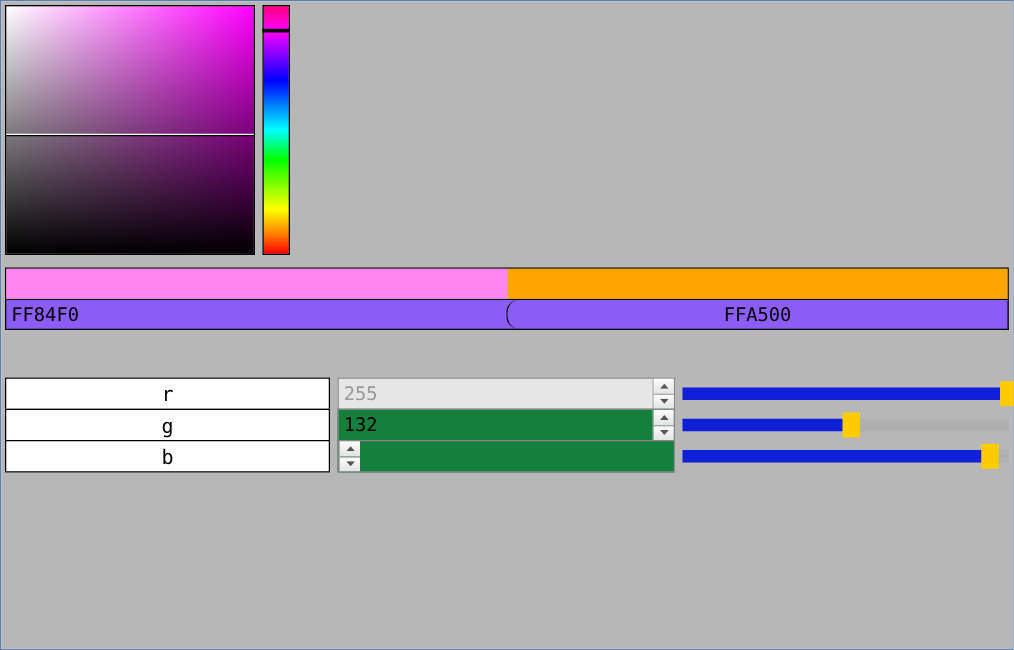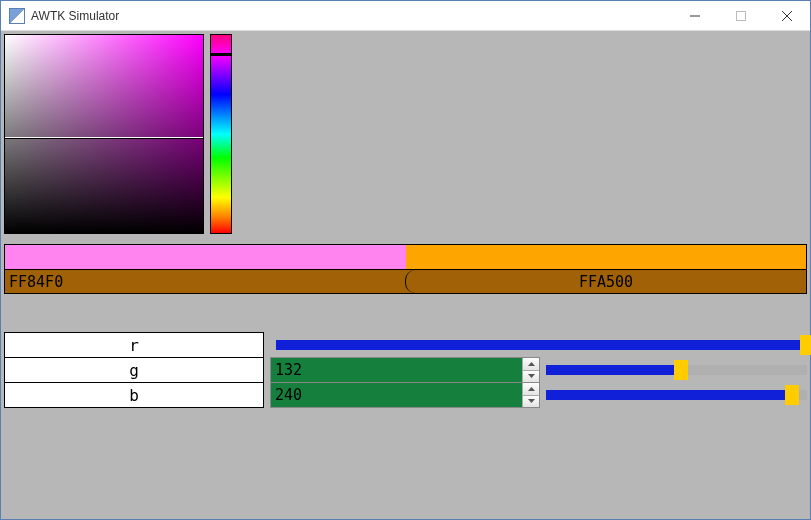--- a/index.html
+++ b/index.html
@@ -77,21 +77,21 @@
   
   .swatch-row {
     margin-top: 10px;
     display:flex; height:26px;
     border:1px solid #000;
   }
   .swatch { flex:1; }
   .hex-row {
     display:flex; height:24px;
     border:1px solid #000; border-top:0;
-    background:#a16207;
+    background:#8b5cf6;
   }
   .hex-cell {
     flex:1; display:flex; align-items:center;
     font-family: Consolas, monospace; font-size:15px;
     padding:0 4px;
   }
   .hex-cell + .hex-cell { border-left:1px solid #000; justify-content:center;border-radius:10px; }
 
   
   .rgb-block { margin-top: 38px; }
@@ -141,41 +141,20 @@
   }
   .thumb {
     position:absolute; top:50%; transform:translate(-50%,-50%);
     width:14px; height:20px; background:#ffcc00;
   }
 </style>
 </head>
 <body>
 
 <div class="window">
-  <div class="titlebar">
-    <div class="icon"></div>
-    <div class="title">AWTK Simulator</div>
-    <div class="spacer"></div>
-    <div class="winbtn">
-      <svg width="10" height="10">
-          <line x1="0" y1="5" x2="10" y2="5" stroke="#333" stroke-width="1"></line>
-        </svg>
-    </div>
-    <div class="winbtn max">
-      <svg width="10" height="10">
-          <rect x="0.5" y="0.5" width="9" height="9" fill="none" stroke="#bbb" stroke-width="1"></rect>
-        </svg>
-    </div>
-    <div class="winbtn close">
-      <svg width="10" height="10">
-          <line x1="0" y1="0" x2="10" y2="10" stroke="#333" stroke-width="1"></line>
-          <line x1="10" y1="0" x2="0" y2="10" stroke="#333" stroke-width="1"></line>
-        </svg>
-    </div>
-  </div>
 
   <div class="client">
     <div class="picker-row">
       <div class="sv-panel">
         <div class="cursor-h"></div>
       </div>
       <div class="hue-strip">
         <div class="marker"></div>
       </div>
     </div>
@@ -185,20 +164,35 @@
       <div class="swatch" id="swatch-right" style="background: rgb(255, 165, 0);"></div>
     </div>
     <div class="hex-row">
       <div class="hex-cell">FF84F0</div>
       <div class="hex-cell">FFA500</div>
     </div>
 
     <div class="rgb-block">
       <div class="rgb-row">
         <div class="rgb-label">r</div>
+        <div class="rgb-spin disabled">
+          <input disabled="" value="255" style="">
+          <div class="spin-btns">
+            <div>
+                <svg viewBox="0 0 7 4">
+                  <polyline points="0,4 3.5,0 7,4" fill="#555"></polyline>
+                </svg>
+              </div>
+            <div>
+                <svg viewBox="0 0 7 4">
+                  <polyline points="0,0 3.5,4 7,0" fill="#555"></polyline>
+                </svg>
+              </div>
+          </div>
+        </div>
         <div class="rgb-slider">
           <div class="track"></div>
           <div class="fill" id="fill-r" style="width: 100%;"></div>
           <div class="thumb" id="thumb-r" style="left: 100%;"></div>
         </div>
       </div>
 
       <div class="rgb-row">
         <div class="rgb-label">g</div>
         <div class="rgb-spin">
@@ -219,21 +213,20 @@
         <div class="rgb-slider">
           <div class="track"></div>
           <div class="fill" id="fill-g" style="width: 51.7647%;"></div>
           <div class="thumb" id="thumb-g" style="left: 51.7647%;"></div>
         </div>
       </div>
 
       <div class="rgb-row">
         <div class="rgb-label">b</div>
         <div class="rgb-spin">
-          <input value="240" style="">
           <div class="spin-btns">
             <div>
                 <svg viewBox="0 0 7 4">
                   <polyline points="0,4 3.5,0 7,4" fill="#555"></polyline>
                 </svg>
               </div>
             <div>
                 <svg viewBox="0 0 7 4">
                   <polyline points="0,0 3.5,4 7,0" fill="#555"></polyline>
                 </svg>

